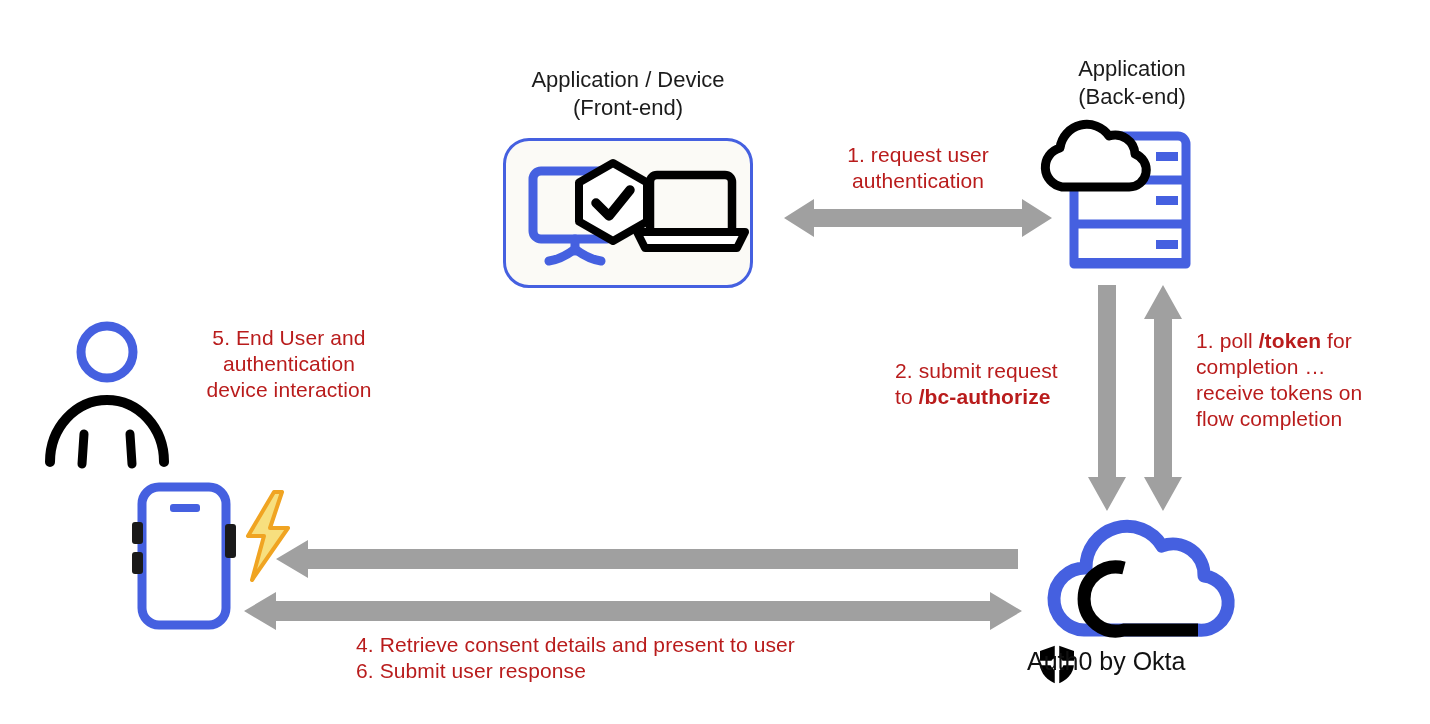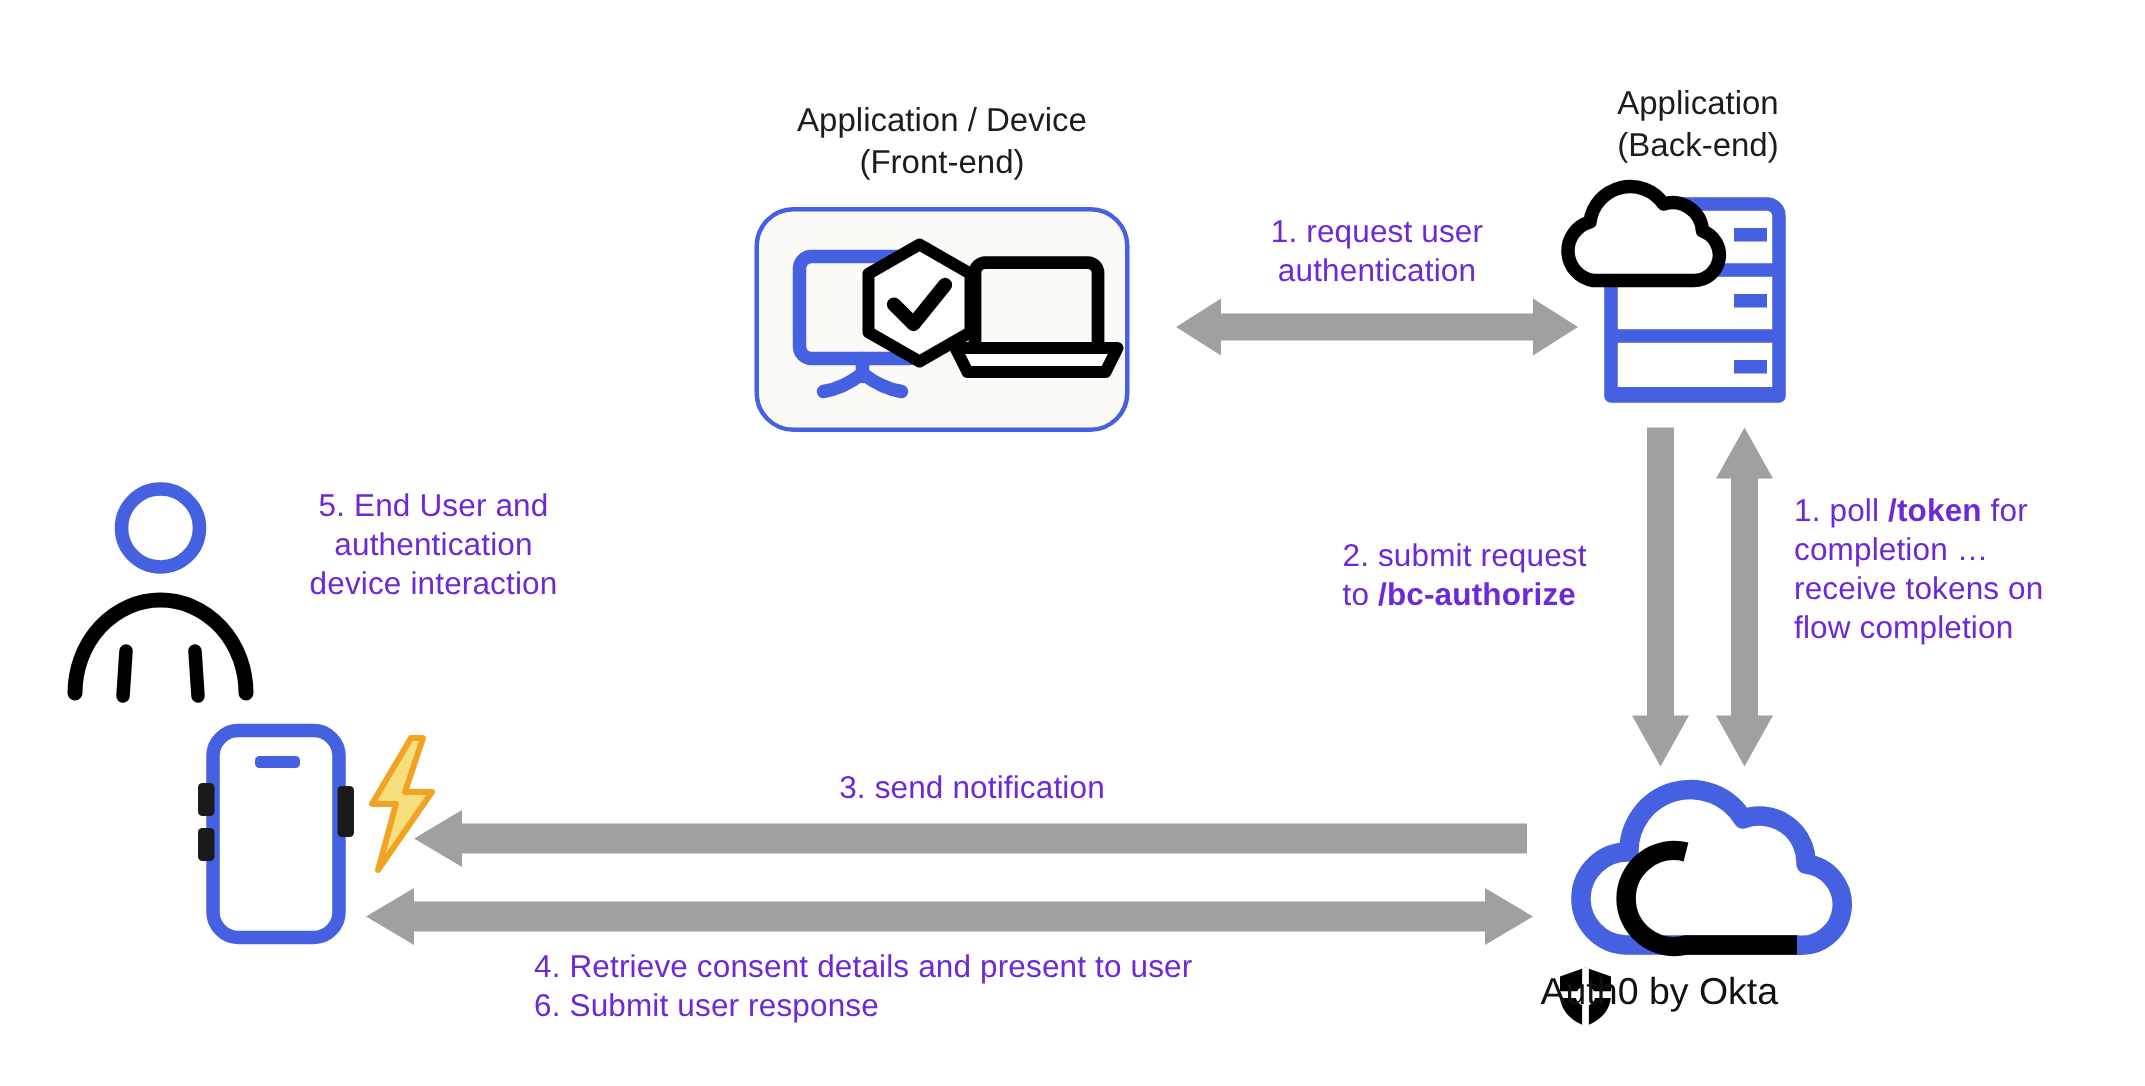--- a/index.html
+++ b/index.html
@@ -9,21 +9,21 @@
     font-family:"Liberation Sans","DejaVu Sans",sans-serif;
     color:#1a1a1a;
     overflow:hidden;
   }
   #canvas{position:relative;width:1302px;height:724px;}
   .abs{position:absolute;}
   .lbl{
     position:absolute;
     font-size:21px;
     line-height:1.24;
-    color:#6d28d9;
+    color:#b91c1c;
     letter-spacing:.1px;
     white-space:pre-line;
   }
   .lbl b{font-weight:bold;}
   .ctr{text-align:center;}
   .left{text-align:left;}
   .ttl{
     position:absolute;
     font-size:22px;
     line-height:1.25;
@@ -151,21 +151,20 @@
     <svg width="58" height="92" viewBox="0 0 58 92">
       <path d="M36 2 L10 46 H26 L14 90 L50 38 H32 L44 2 Z" fill="#F7DF7E" stroke="#F0A422" stroke-width="4" stroke-linejoin="round"></path>
     </svg>
   </div>
 
   <div class="abs" style="left:276px;top:540px;">
     <svg width="742" height="38" viewBox="0 0 742 38">
       <path d="M0 19 L32 0 V9 H742 V29 H32 V38 Z" fill="#A0A0A0"></path>
     </svg>
   </div>
-  <div class="lbl ctr" style="left:398px;top:513px;width:500px;">3. send notification</div>
 
   <div class="abs" style="left:244px;top:592px;">
     <svg width="778" height="38" viewBox="0 0 778 38">
       <path d="M0 19 L32 0 V9 H746 V0 L778 19 L746 38 V29 H32 V38 Z" fill="#A0A0A0"></path>
     </svg>
   </div>
   <div class="lbl left" style="left:356px;top:632px;width:640px;">4. Retrieve consent details and present to user
 6. Submit user response</div>
 
   <div class="abs" style="left:1038px;top:508px;">

